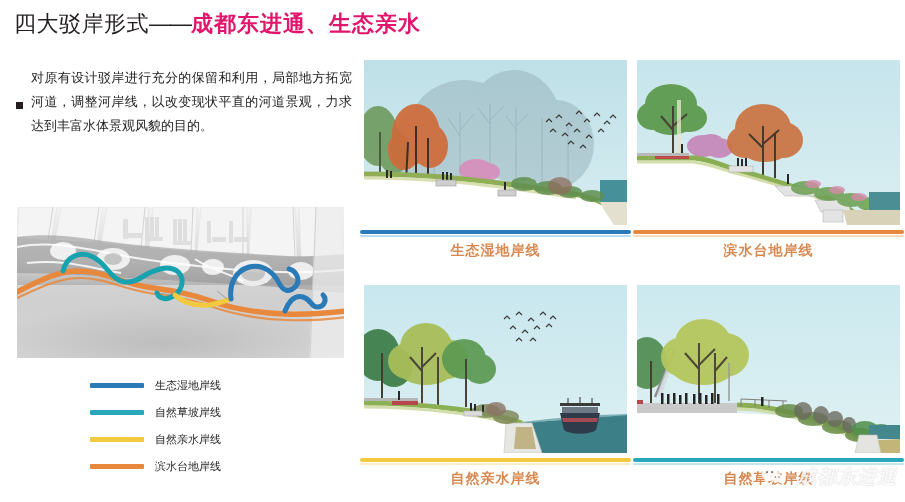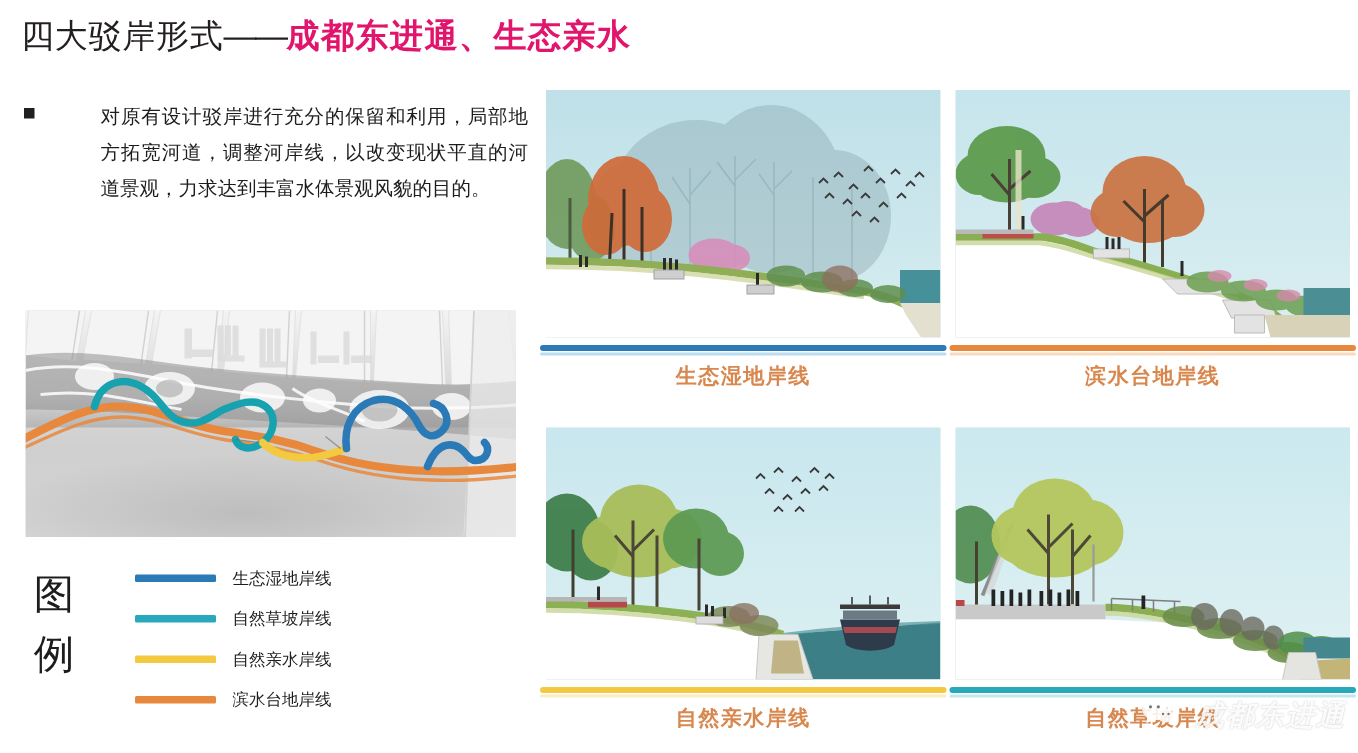--- a/index.html
+++ b/index.html
@@ -16,21 +16,21 @@
   .title{
     position:absolute;left:14px;top:9px;
     font-size:22px;font-weight:400;color:#231f20;
     letter-spacing:0.5px;white-space:nowrap;
   }
   .title .dash{color:#231f20;font-weight:400;letter-spacing:-1px;}
   .title .accent{color:#e2156c;font-weight:bold;letter-spacing:1px;}
 
   
   .bullets{position:absolute;left:16px;top:66px;width:336px;}
-  .bullet-row{display:flex;align-items:flex-start;margin-bottom:4px;gap:36px;}
+  .bullet-row{display:flex;align-items:center;margin-bottom:4px;}
   .bullet-mark{
     width:7px;height:7px;background:#231f20;flex:0 0 auto;
     margin:6px 8px 0 0;
   }
   .bullet-text{
     font-size:13px;line-height:24px;color:#1d1d1d;
     text-align:justify;
   }
 
   
@@ -192,21 +192,20 @@
                C284 74, 280 64, 272 62" fill="none" stroke="#2a7ab8" stroke-width="5" stroke-linecap="round"></path>
       <path d="M268 104 C272 94, 278 88, 286 90 C294 92, 294 100, 300 100 C308 100, 310 92, 306 88" fill="none" stroke="#2a7ab8" stroke-width="5" stroke-linecap="round"></path>
       <g stroke="#666" stroke-width="0.8" fill="none" opacity="0.6">
         <path d="M140 86 L156 88"></path>
           <path d="M200 84 L210 92"></path>
       </g>
     </svg>
   </div>
 
   <div class="legend">
-    <div class="legend-title">图例</div>
     <div class="legend-items">
       <div class="legend-row">
         <span class="legend-swatch" style="background:#2a7ab8"></span>
         <span class="legend-label">生态湿地岸线</span>
       </div>
       <div class="legend-row">
         <span class="legend-swatch" style="background:#27a8bb"></span>
         <span class="legend-label">自然草坡岸线</span>
       </div>
       <div class="legend-row">

